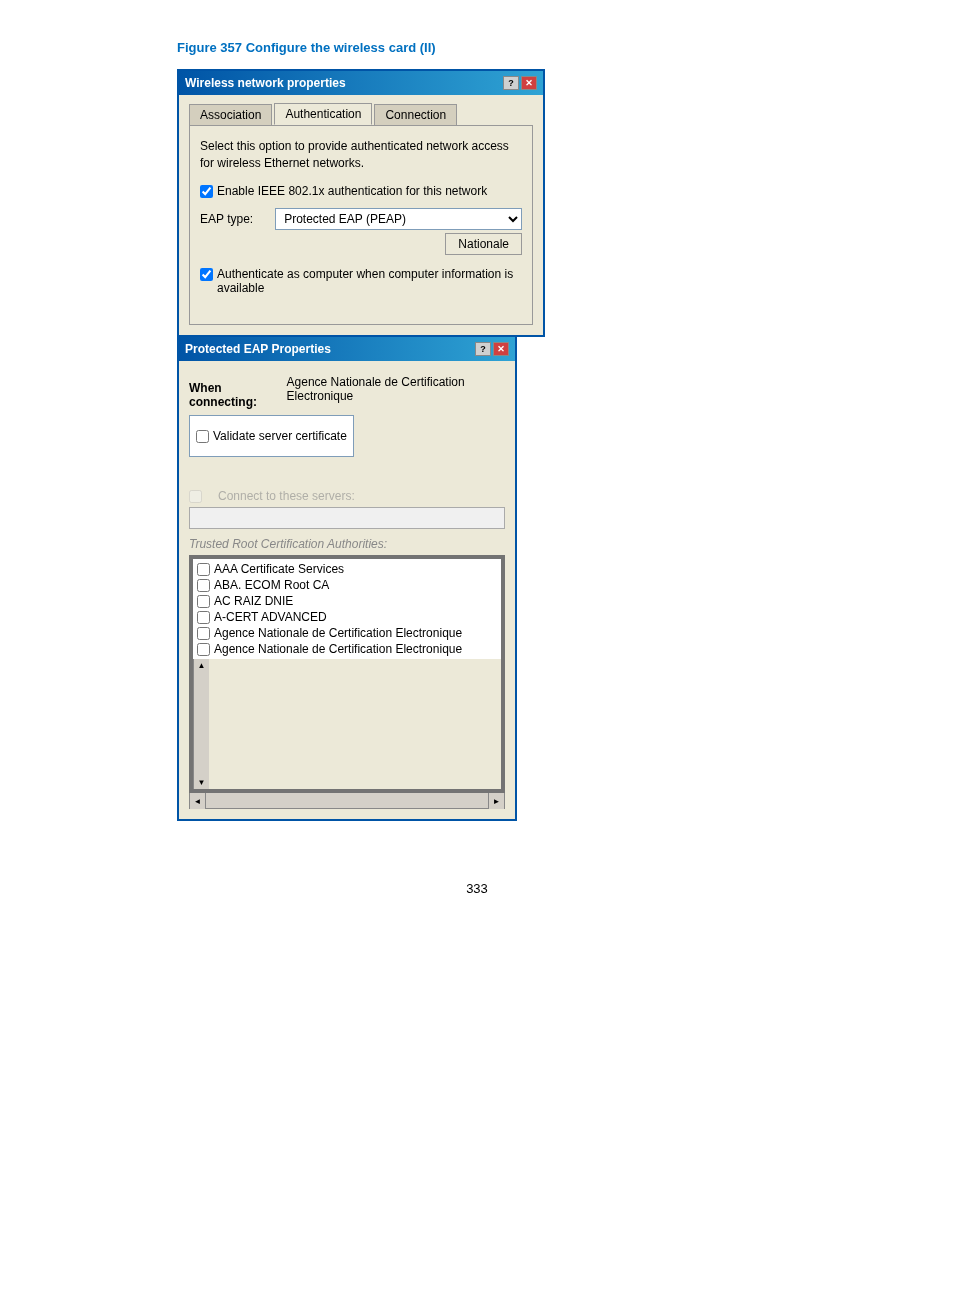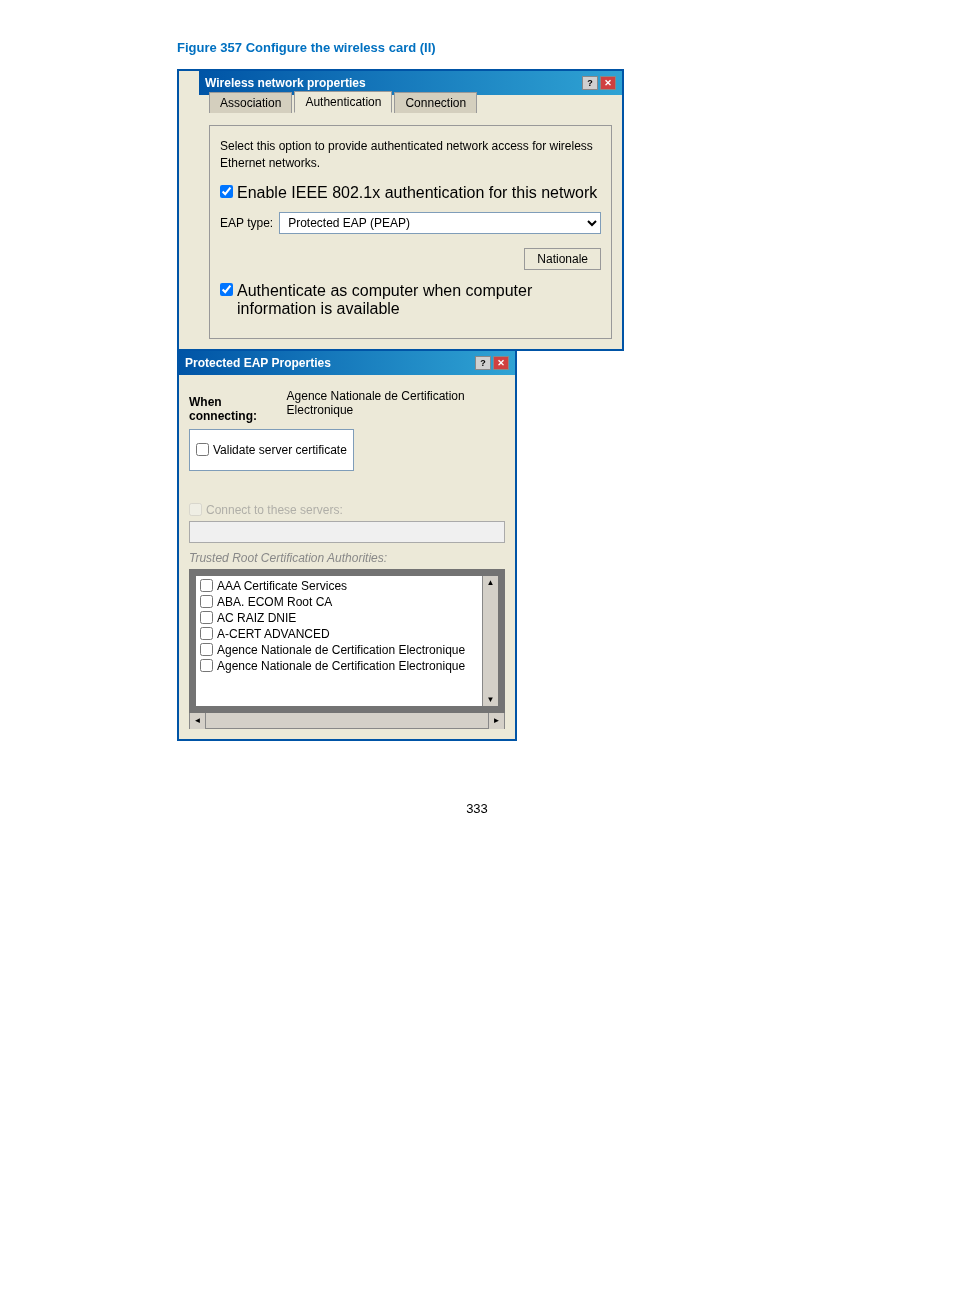--- a/index.html
+++ b/index.html
@@ -24,24 +24,23 @@
       color: #0070c0;
       font-weight: bold;
       font-size: 13px;
       margin-bottom: 14px;
     }
 
     
     .dialog {
       border: 2px solid #0054a6;
       background: #ece9d8;
-      width: 447px;
+      width: 368px;
       font-size: 12px;
       position: relative;
-      padding-left: 20px;
     }
 
     .dialog-titlebar {
       background: linear-gradient(to right, #0054a6, #2fa3d4);
       color: #fff;
       font-weight: bold;
       font-size: 12px;
       padding: 4px 6px;
       display: flex;
       align-items: center;
@@ -93,21 +92,21 @@
 
     .tab {
       border: 1px solid #999;
       border-bottom: none;
       background: #d4cfbe;
       padding: 3px 10px;
       font-size: 12px;
       cursor: pointer;
       margin-right: 2px;
       position: relative;
-      bottom: 12px;
+      bottom: 0;
     }
 
     .tab.active {
       background: #ece9d8;
       border-bottom: 1px solid #ece9d8;
       z-index: 1;
       font-weight: normal;
     }
 
     .tab-content-area {
@@ -128,28 +127,28 @@
       align-items: flex-start;
       margin-bottom: 10px;
       gap: 4px;
     }
 
     .checkbox-row input[type="checkbox"] {
       margin-top: 1px;
     }
 
     .checkbox-label {
-      font-size: 16px;
+      font-size: 12px;
     }
 
     .eap-row {
       display: flex;
       align-items: center;
-      gap: 6px;
-      margin-bottom: 14px;
+      gap: 22px;
+      margin-bottom: 3px;
     }
 
     .eap-label {
       font-size: 12px;
       white-space: nowrap;
     }
 
     .eap-select {
       flex: 1;
       font-size: 12px;
@@ -205,21 +204,21 @@
       font-size: 12px;
     }
 
     .connect-servers-section {
       margin-bottom: 8px;
     }
 
     .connect-servers-row {
       display: flex;
       align-items: center;
-      gap: 4px;
+      gap: 16px;
       margin-bottom: 4px;
       opacity: 0.6;
       margin-top: 32px;
     }
 
     .connect-servers-label {
       font-size: 12px;
       color: #888;
     }
 
@@ -359,21 +358,21 @@
         <div class="connect-servers-row">
           <input type="checkbox" disabled="" style="">
           <span class="connect-servers-label">Connect to these servers:</span>
         </div>
         <input type="text" class="servers-input" disabled="" style="background: rgb(240, 240, 240);">
       </div>
 
       <span class="trusted-root-label">Trusted Root Certification Authorities:</span>
 
       <div class="cert-list-wrapper">
-        <div style="display: flex; border: 7px solid #737373;">
+        <div style="display: flex; border: 4px solid #737373; flex-direction: column;">
           <div class="cert-list" style="flex: 1; border: none; height: 130px;">
             <div class="cert-item">
               <input type="checkbox" style="">
               <span>AAA Certificate Services</span>
             </div>
             <div class="cert-item">
               <input type="checkbox" style="">
               <span>ABA. ECOM Root CA</span>
             </div>
             <div class="cert-item">

